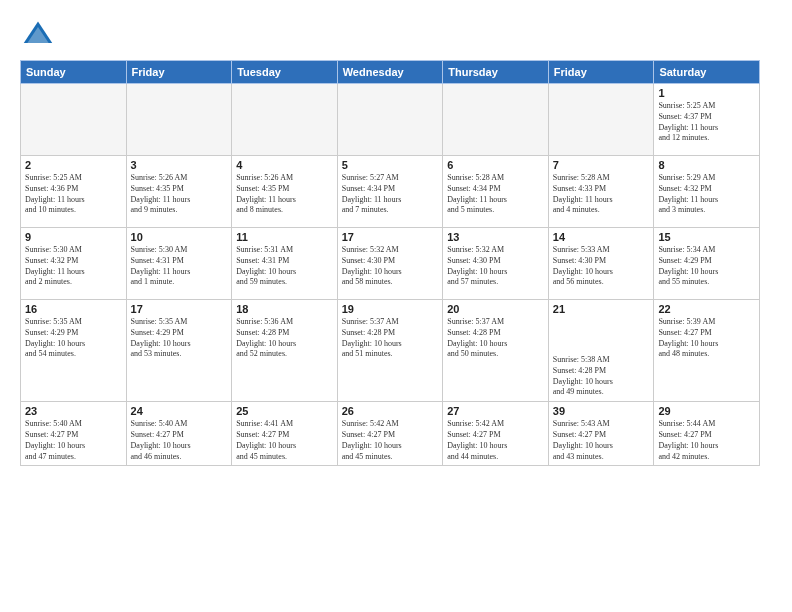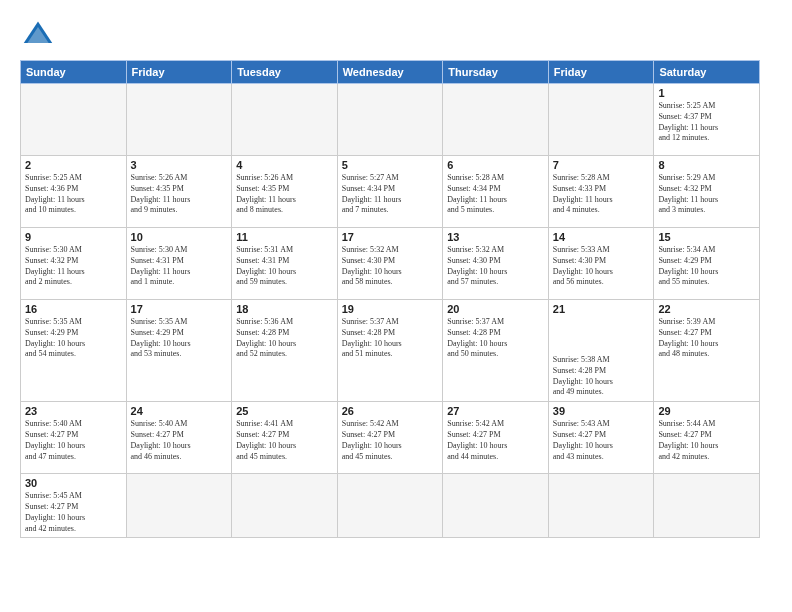--- a/index.html
+++ b/index.html
@@ -347,30 +347,15 @@
 and 43 minutes.</div>
           </td>
           <td>
             <span class="day-num">29</span>
             <div class="day-info" style="white-space: pre-line;">Sunrise: 5:44 AM
 Sunset: 4:27 PM
 Daylight: 10 hours
 and 42 minutes.</div>
           </td>
         </tr>
-        <tr>
-          <td>
-            <span class="day-num">30</span>
-            <div class="day-info" style="white-space: pre-line;">Sunrise: 5:45 AM
-Sunset: 4:27 PM
-Daylight: 10 hours
-and 42 minutes.</div>
-          </td>
-          <td class="empty"></td>
-          <td class="empty"></td>
-          <td class="empty"></td>
-          <td class="empty"></td>
-          <td class="empty"></td>
-          <td class="empty"></td>
-        </tr>
       </tbody>
   </table>
 </div>
 
 </body></html>

